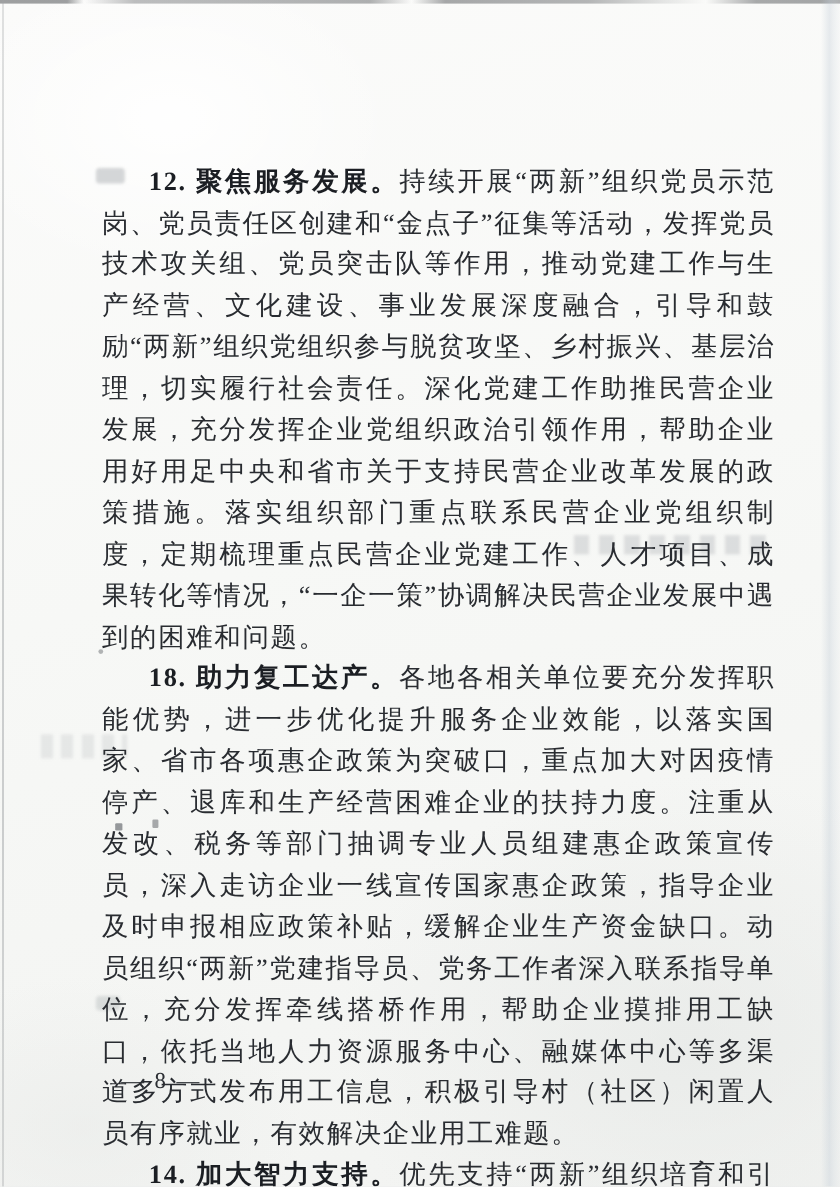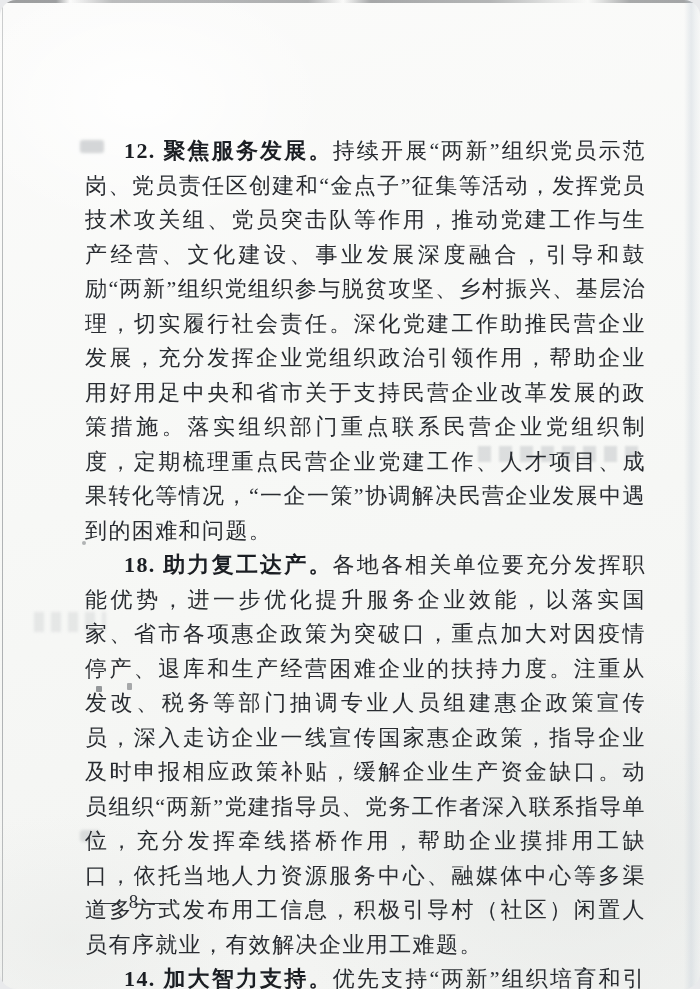--- a/index.html
+++ b/index.html
@@ -12,21 +12,20 @@
     width: 700px;
     height: 989px;
     margin: 0;
     overflow: hidden;
     background:
       radial-gradient(ellipse 320px 220px at 20% 10%, rgba(255,255,255,0.9) 0%, rgba(255,255,255,0) 60%),
       radial-gradient(ellipse 420px 320px at 82% 88%, rgba(226,229,227,0.55) 0%, rgba(226,229,227,0) 70%),
       radial-gradient(ellipse 260px 180px at 10% 95%, rgba(231,233,231,0.5) 0%, rgba(231,233,231,0) 70%),
       linear-gradient(165deg, #fbfbfa 0%, #f7f8f6 45%, #f2f3f1 100%);
     font-family: "Liberation Serif", "DejaVu Serif", serif;
-    border-radius: 16px;
   }
 
   
   .edge-top {
     position: absolute;
     top: 0; left: 0; right: 0;
     height: 3px;
     background: linear-gradient(90deg,
       #515457 0%, #515457 8%, rgba(81,84,87,0) 10%,
       rgba(97,100,103,0.75) 16%, rgba(86,89,92,0.85) 44%, rgba(86,89,92,0) 49%,

